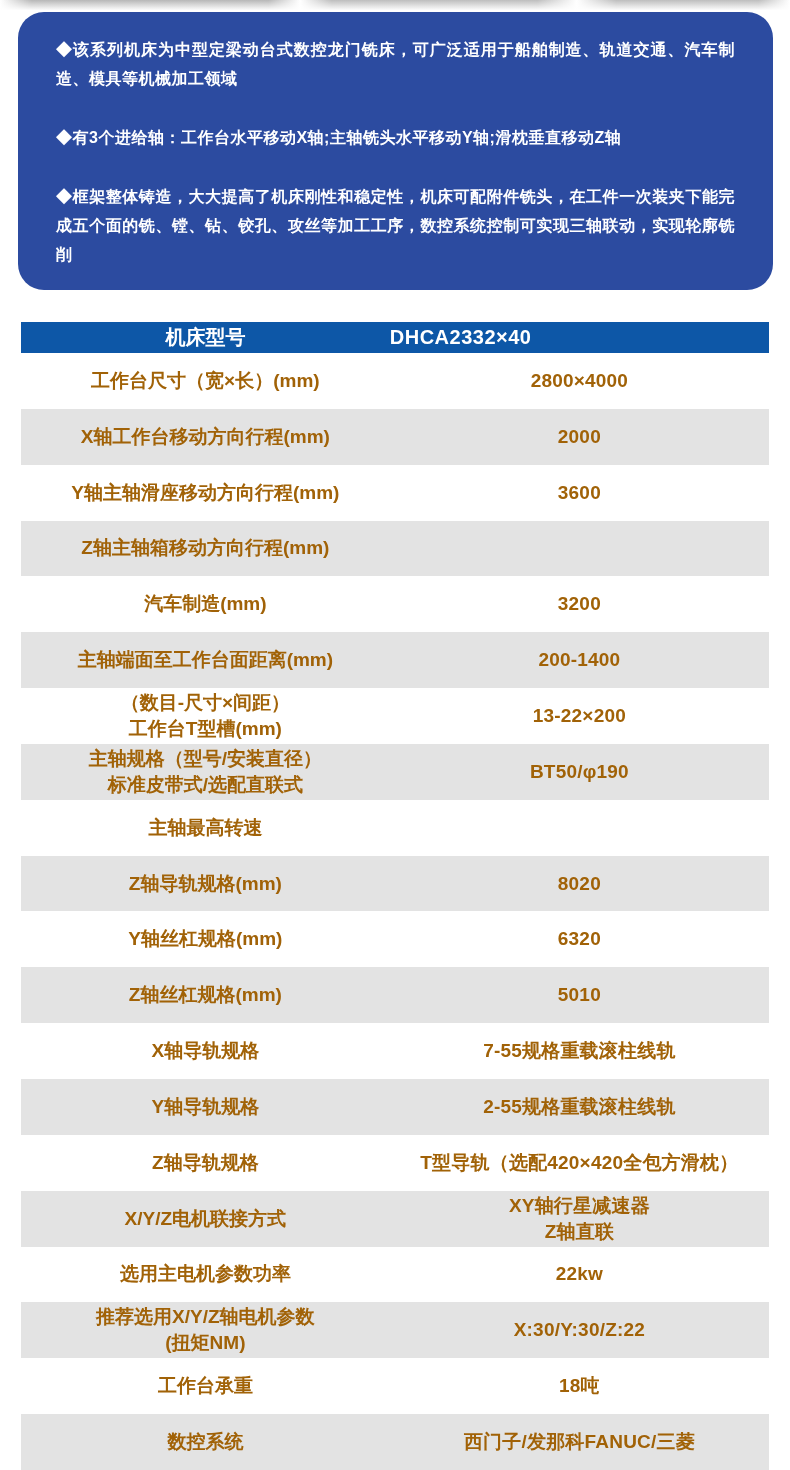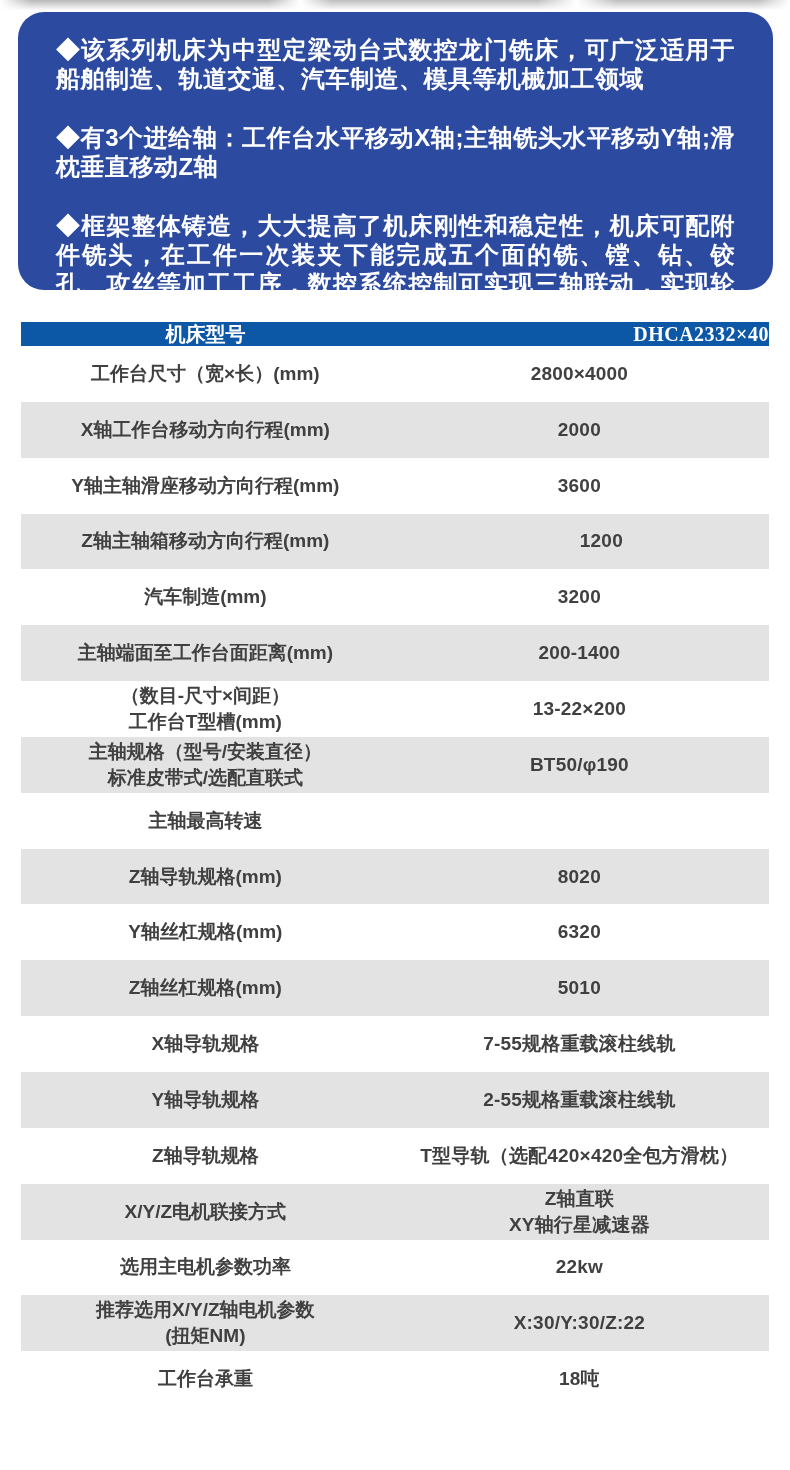--- a/index.html
+++ b/index.html
@@ -23,41 +23,41 @@
     content: ""; position: absolute; left: 0; top: 0; right: 0; bottom: 0;
     background: linear-gradient(to bottom, rgba(255,255,255,0.1) 0%, #ffffff 95%);
   }
   
   .intro {
     position: absolute; left: 18px; top: 12px;
     width: 755px; height: 278px; box-sizing: border-box;
     border-radius: 26px;
     padding: 23px 38px 18px 38px;
     color: #ffffff;
-    font-size: 24px; font-weight: bold;
+    font-size: 16px; font-weight: bold;
     line-height: 29px;
     text-align: justify;
     letter-spacing: 0.5px;
   }
   .intro p { margin: 0 0 30px 0; }
   .intro p:last-child { margin-bottom: 0; }
   
   .spec-table {
     position: absolute; left: 21px; top: 322px; width: 748px;
   }
   .thead {
-    height: 24px; display: flex; align-items: center;
+    height: 31px; display: flex; align-items: center;
     color: #ffffff; font-size: 20px; font-weight: bold;
   }
   .th-label { width: 49.3%; text-align: center; }
-  .th-value { flex: 1; text-align: right; letter-spacing: 0.5px; font-family: Liberation Serif, serif; }
+  .th-value { flex: 1; text-align: left; letter-spacing: 0.5px; }
   .row {
     height: 55.85px; display: flex; align-items: center;
   }
-  .cell { line-height: 26px; color: #404040; font-size: 19px; }
+  .cell { line-height: 26px; color: #a16207; font-size: 19px; }
   .cell-label { width: 49.3%; text-align: center; font-weight: bold; }
   .cell-value { flex: 1; text-align: center; font-weight: bold; letter-spacing: 0.2px; }
 </style>
 </head>
 <body>
 
 <div class="top-shadow"></div>
 
 <section class="intro" style="background: rgb(44, 75, 160); color: rgb(255, 255, 255);">
   <p>◆该系列机床为中型定梁动台式数控龙门铣床，可广泛适用于船舶制造、轨道交通、汽车制造、模具等机械加工领域</p>
@@ -92,23 +92,20 @@
           <div>Y轴主轴滑座移动方向行程(mm)</div>
         </div>
         <div class="cell cell-value">
           <div>3600</div>
         </div>
       </div>
       <div class="row" style="background: rgb(227, 227, 227); gap: 44px;">
         <div class="cell cell-label">
           <div>Z轴主轴箱移动方向行程(mm)</div>
         </div>
-        <div class="cell cell-value">
-          <div>1200</div>
-        </div>
       </div>
       <div class="row">
         <div class="cell cell-label">
           <div>汽车制造(mm)</div>
         </div>
         <div class="cell cell-value">
           <div>3200</div>
         </div>
       </div>
       <div class="row" style="background: rgb(227, 227, 227);">
@@ -188,22 +185,22 @@
         </div>
         <div class="cell cell-value">
           <div>T型导轨（选配420×420全包方滑枕）</div>
         </div>
       </div>
       <div class="row" style="background: rgb(227, 227, 227);">
         <div class="cell cell-label">
           <div>X/Y/Z电机联接方式</div>
         </div>
         <div class="cell cell-value">
+          <div>XY轴行星减速器</div>
           <div>Z轴直联</div>
-          <div>XY轴行星减速器</div>
         </div>
       </div>
       <div class="row">
         <div class="cell cell-label">
           <div>选用主电机参数功率</div>
         </div>
         <div class="cell cell-value">
           <div>22kw</div>
         </div>
       </div>
@@ -217,14 +214,22 @@
         </div>
       </div>
       <div class="row">
         <div class="cell cell-label">
           <div>工作台承重</div>
         </div>
         <div class="cell cell-value">
           <div>18吨</div>
         </div>
       </div>
+      <div class="row" style="background: rgb(227, 227, 227);">
+        <div class="cell cell-label">
+          <div>数控系统</div>
+        </div>
+        <div class="cell cell-value">
+          <div>西门子/发那科FANUC/三菱</div>
+        </div>
+      </div>
     </div>
 </section>
 
 </body></html>

